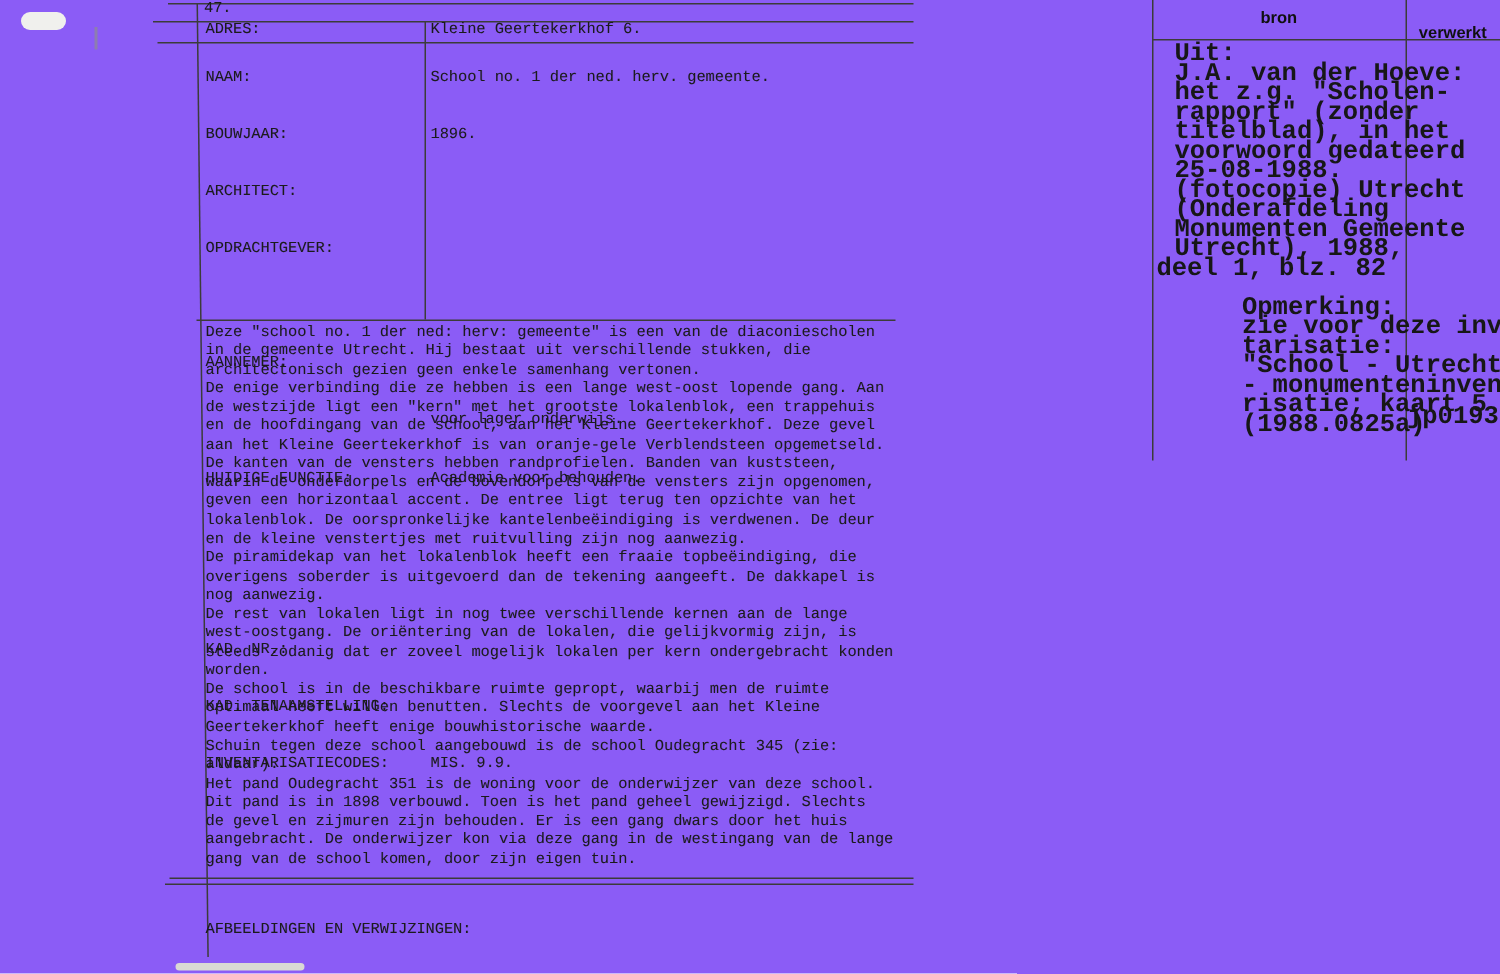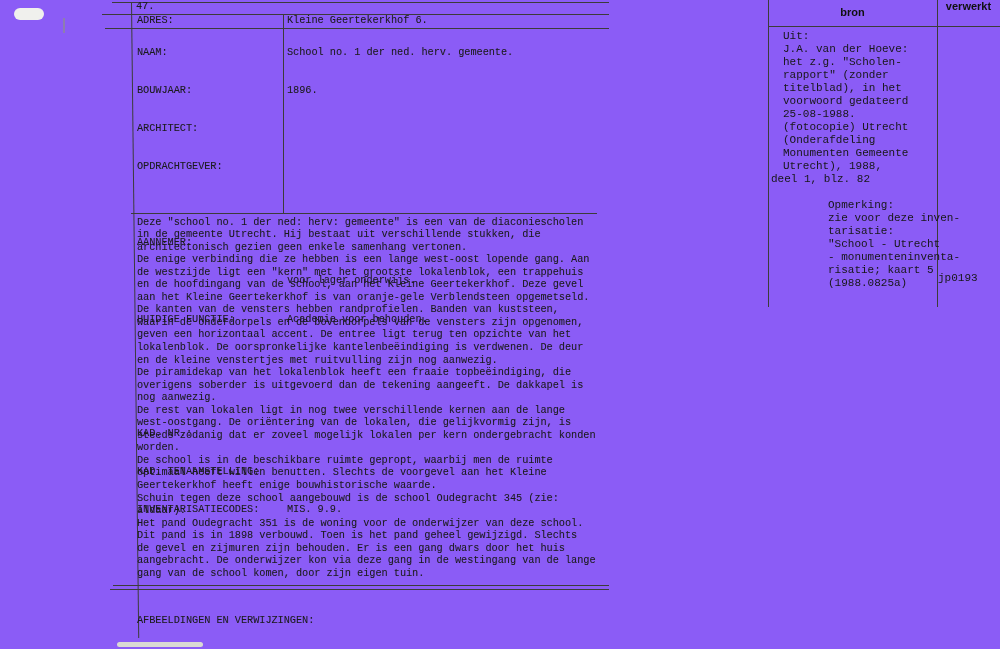--- a/index.html
+++ b/index.html
@@ -26,22 +26,22 @@
   .flabel { display: inline-block; width: 150px; vertical-align: top; white-space: pre; }
   .fvalue { display: inline-block; vertical-align: top; white-space: pre; }
   
   .hl { position: absolute; height: 1.2px; background: #3c3c39; }
   .vl { position: absolute; width: 1.2px; background: #3c3c39; }
   
   .r-mono {
     position: absolute;
     white-space: pre;
     font-family: "Liberation Mono", monospace;
-    font-weight: normal;
-    font-size: 11px;
+    font-weight: bold;
+    font-size: 17px;
     line-height: 13px;
     color: #171717;
   }
   .hdr {
     position: absolute;
     font-family: "Liberation Sans", sans-serif;
     font-weight: bold;
     font-size: 11px;
     color: #101010;
     text-align: center;
@@ -117,21 +117,21 @@
   <div class="t refs" style="left:137px;top:590px;">
     <div>AFBEELDINGEN EN VERWIJZINGEN:</div>
     
   </div>
 
   <div class="vl" style="left:768px;top:0;height:307px;"></div>
   <div class="vl" style="left:937px;top:0;height:307px;"></div>
   <div class="hl" style="top:26px;left:768px;width:232px;"></div>
 
   <div class="hdr" style="left:768px;top:6px;width:169px;">bron</div>
-  <div class="hdr" style="left:937px;top:0;width:63px;">verwerkt</div>
+  <div class="hdr" style="left:937px;top:16px;width:63px;">verwerkt</div>
 
   <div class="r-mono" style="left:783px;top:30px;">Uit:
 J.A. van der Hoeve:
 het z.g. "Scholen-
 rapport" (zonder
 titelblad), in het
 voorwoord gedateerd
 25-08-1988.
 (fotocopie) Utrecht
 (Onderafdeling

